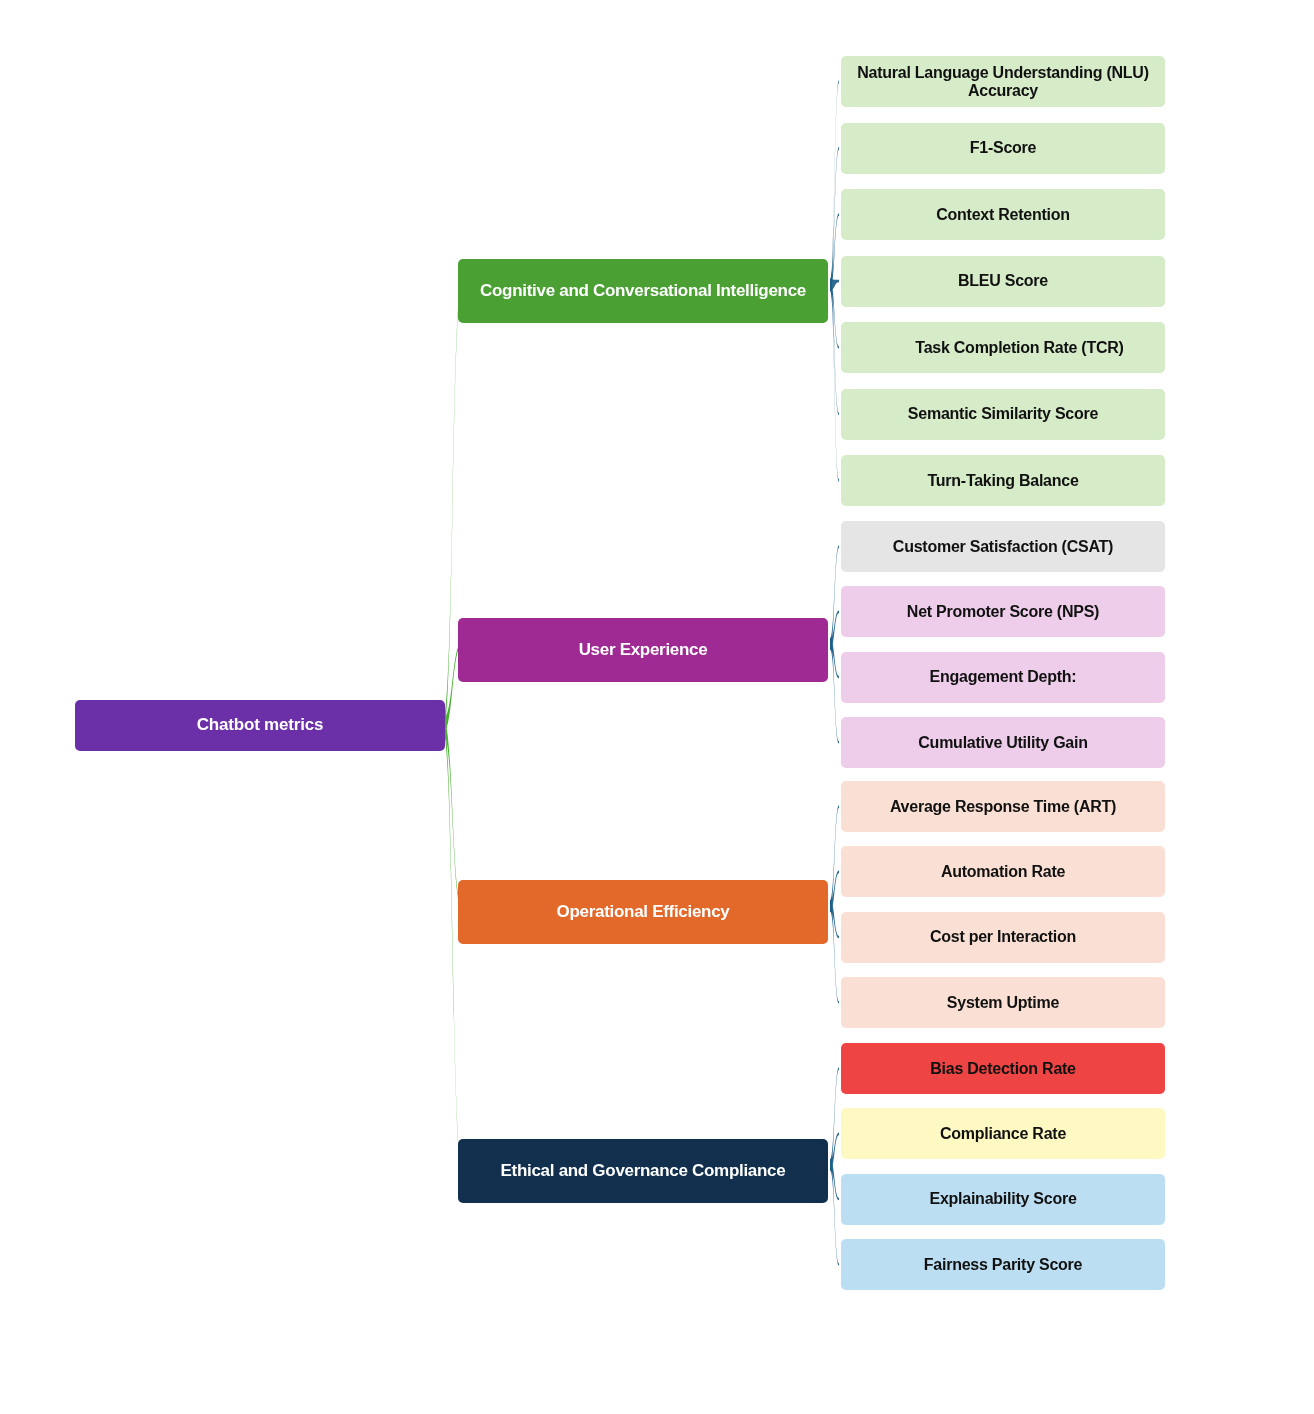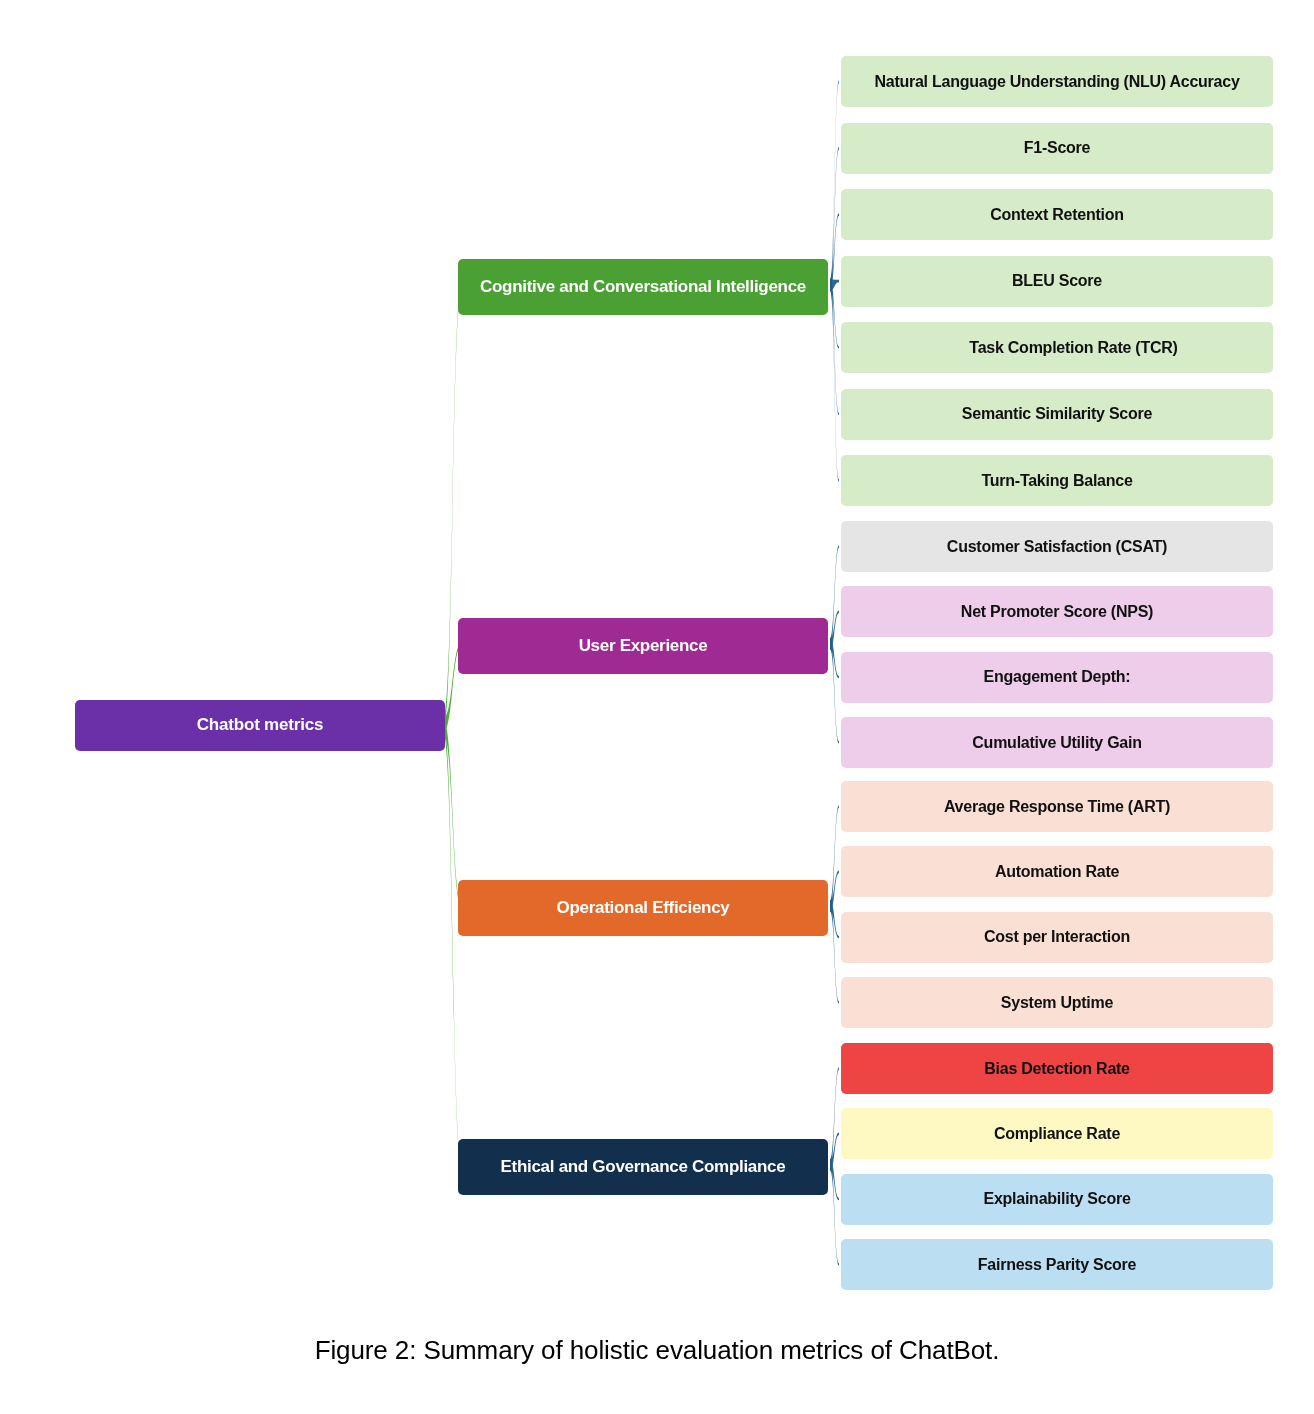--- a/index.html
+++ b/index.html
@@ -53,31 +53,31 @@
     color: #ffffff;
     font-size: 17px;
     font-weight: 700;
     letter-spacing: -0.2px;
   }
 
   
   .cat-node {
     left: 458px;
     width: 370px;
-    height: 56px;
+    height: 64px;
     color: #ffffff;
     font-size: 17px;
     font-weight: 700;
     letter-spacing: -0.3px;
   }
 
   
   .leaf-node {
     left: 841px;
-    width: 432px;
+    width: 324px;
     height: 51px;
     color: #111111;
     font-size: 16px;
     font-weight: 700;
     letter-spacing: -0.25px;
   }
 
   
   #caption {
     position: absolute;
@@ -190,15 +190,14 @@
         <span>Compliance Rate</span>
       </div>
       <div class="node leaf-node" style="top: 1173.6px; background: rgb(188, 222, 242);">
         <span>Explainability Score</span>
       </div>
       <div class="node leaf-node" style="top: 1238.9px; background: rgb(188, 222, 242);">
         <span>Fairness Parity Score</span>
       </div>
     </div>
 
-  <div id="caption">Figure 2: Summary of holistic evaluation metrics of ChatBot.</div>
 
 </div>
 
 </body></html>

